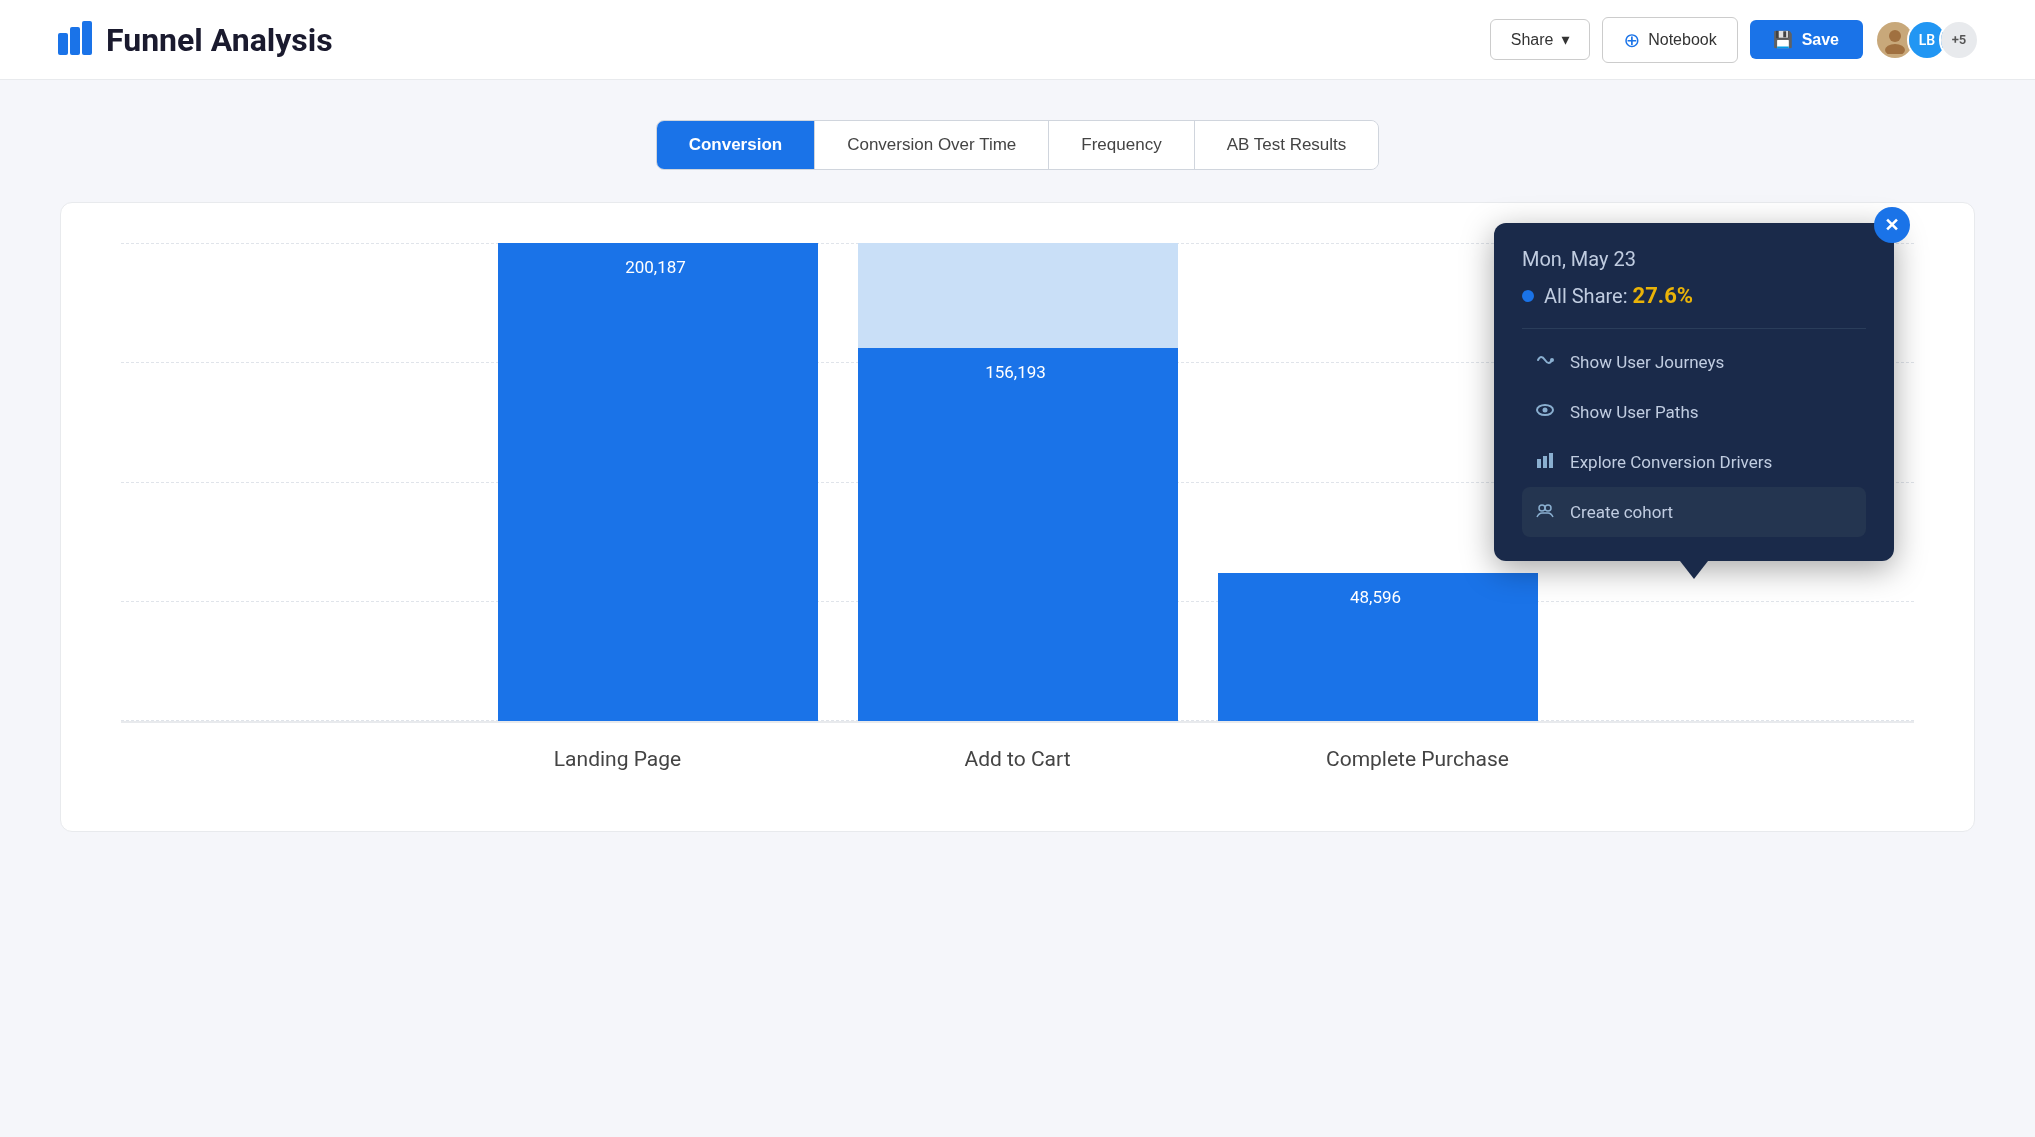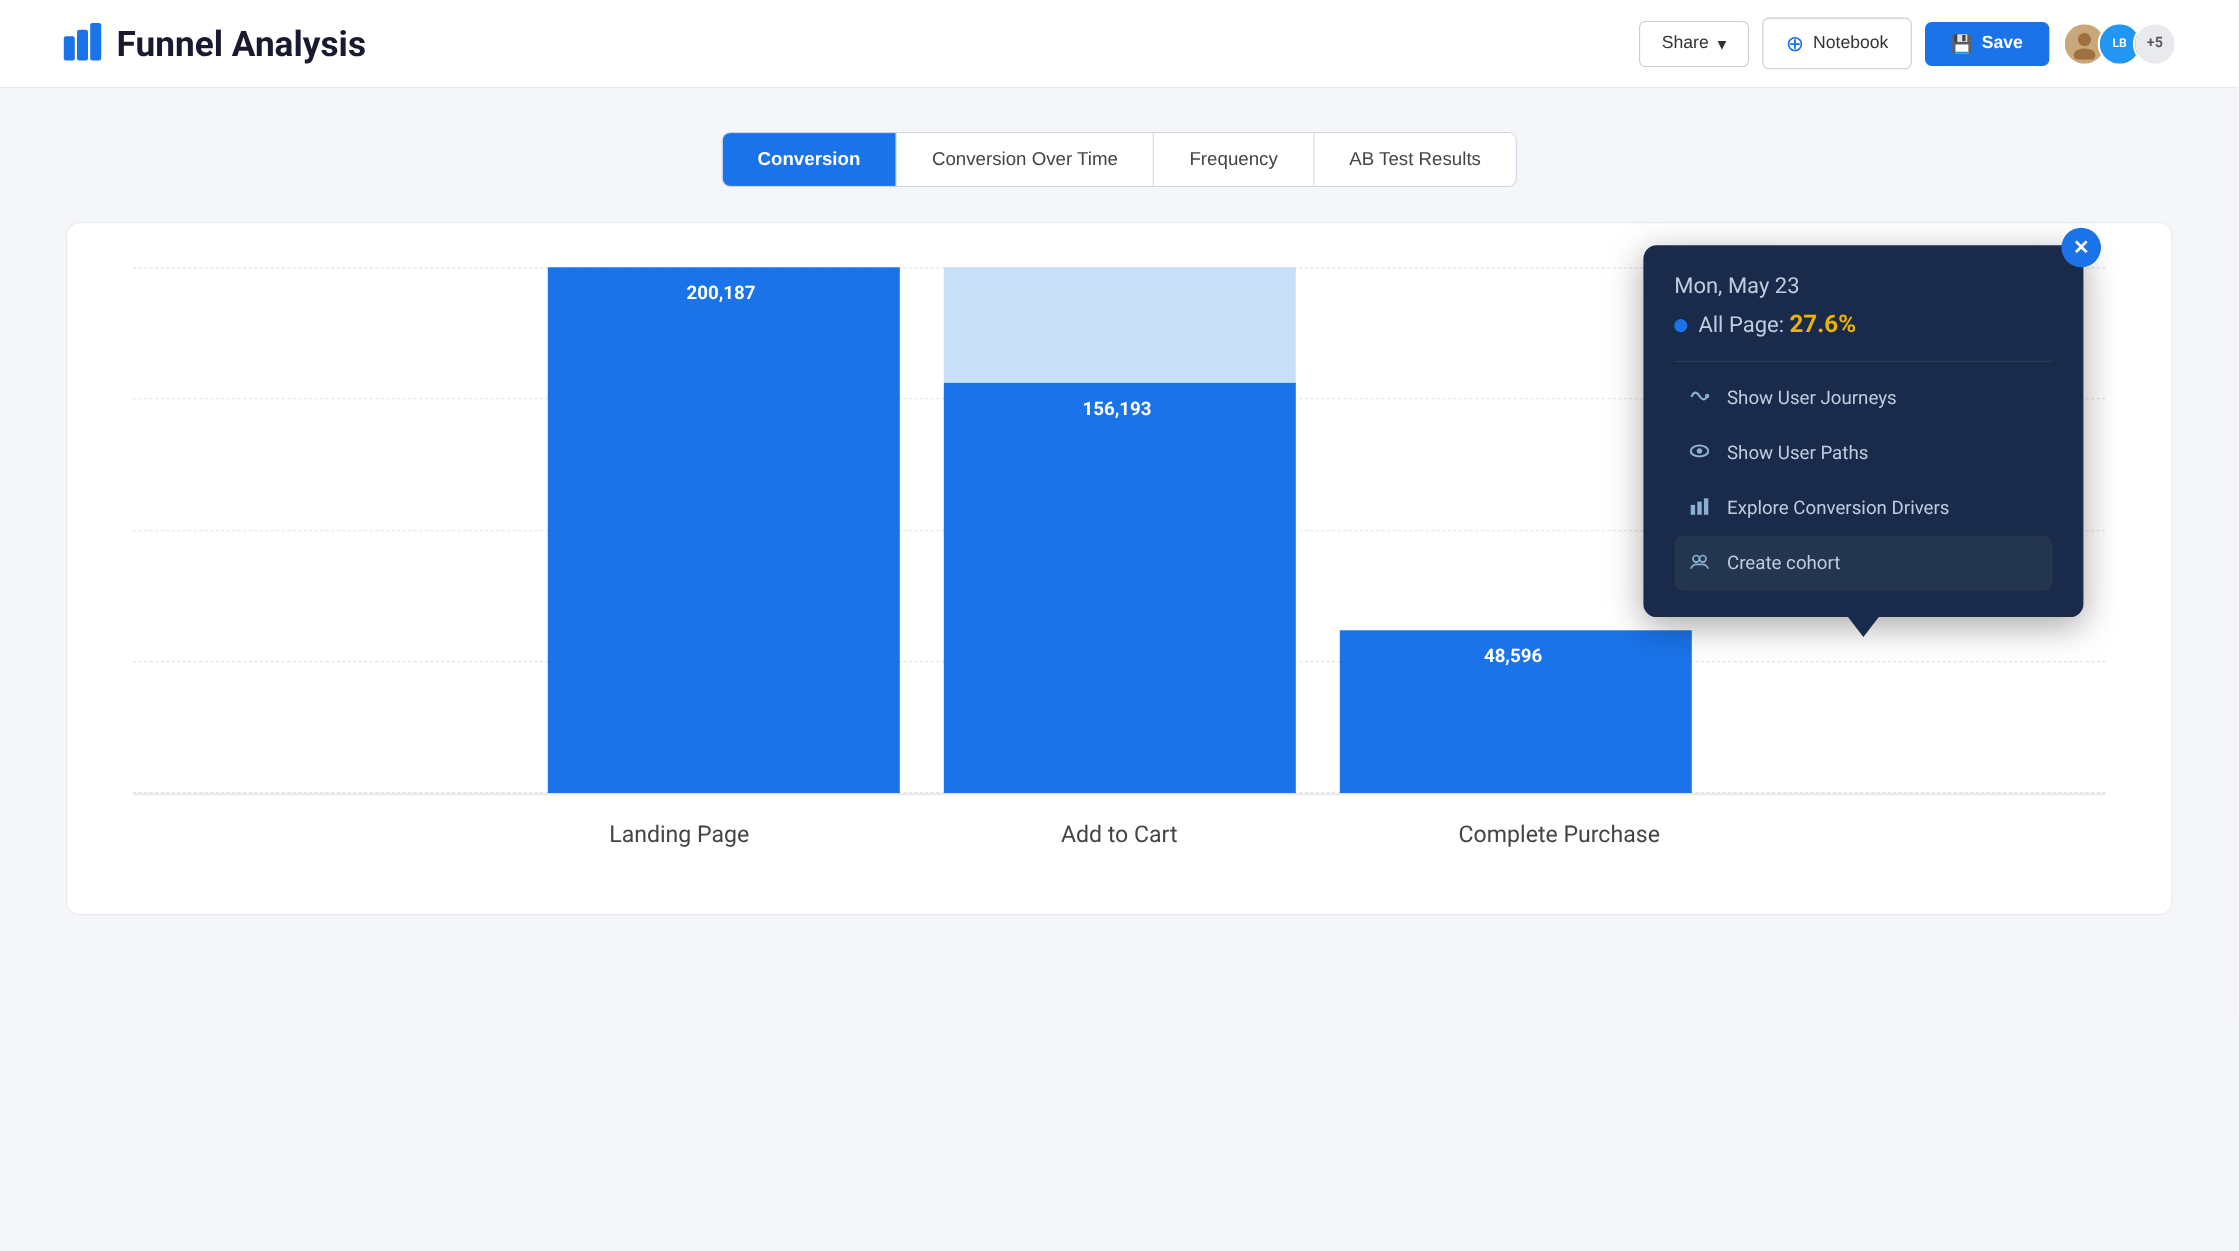--- a/index.html
+++ b/index.html
@@ -80,21 +80,21 @@
       margin-left: -8px;
     }
     .avatar:first-child { margin-left: 0; }
     .avatar-img {
       width: 100%;
       height: 100%;
       background: #a8c7f0;
       display: flex;
       align-items: center;
       justify-content: center;
-      font-size: 11px;
+      font-size: 14px;
       font-weight: 600;
       color: #fff;
     }
     .avatar-lb { background: #2196f3; }
     .avatar-plus {
       background: #e8eaed;
       color: #555;
       font-size: 13px;
       font-weight: 600;
     }
@@ -192,21 +192,21 @@
       background: #1a73e8;
       position: relative;
     }
     .bar-label {
       position: absolute;
       top: 14px;
       left: 0; right: 4px;
       text-align: center;
       color: #fff;
       font-size: 17px;
-      font-weight: 700;
+      font-weight: 400;
     }
 
     
     .bar-cart-light {
       width: 100%;
       background: #c9dff7;
     }
     .bar-cart-dark {
       width: 100%;
       background: #1a73e8;
@@ -397,21 +397,21 @@
   </div>
 
   <div class="chart-container">
 
     <div class="tooltip-overlay">
       <button class="close-btn">✕</button>
       <div class="tooltip-date">Mon, May 23</div>
       <div class="tooltip-users">
         <div class="tooltip-dot"></div>
         <div class="tooltip-users-text">
-          <span>All Page:</span>
+          <span>All Share:</span>
           <strong>27.6%</strong>
         </div>
       </div>
       <div class="tooltip-divider"></div>
       <div class="tooltip-menu-item">
         <span class="tooltip-menu-icon">
           <svg width="18" height="18" viewBox="0 0 18 18" fill="none">
             <path d="M2 9 Q5 3 9 9 Q13 15 16 9" stroke="#8aafd0" stroke-width="2" fill="none" stroke-linecap="round"></path>
             <circle cx="16" cy="9" r="2" fill="#8aafd0"></circle>
           </svg>

